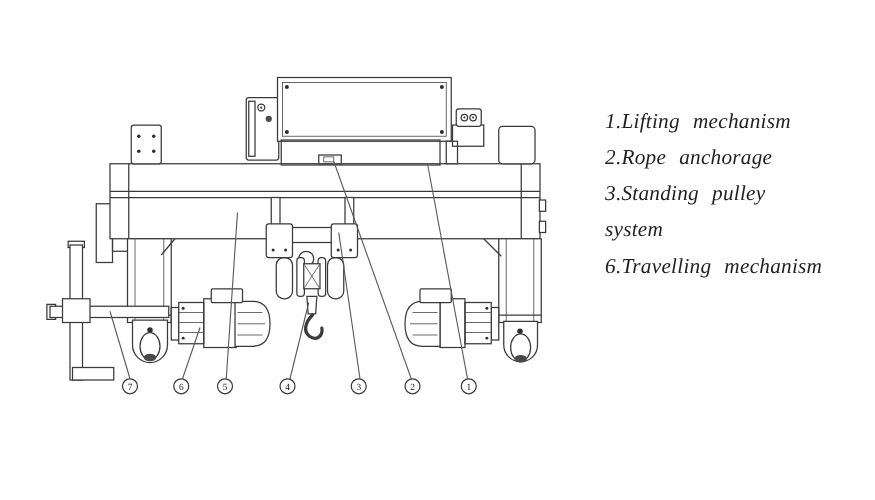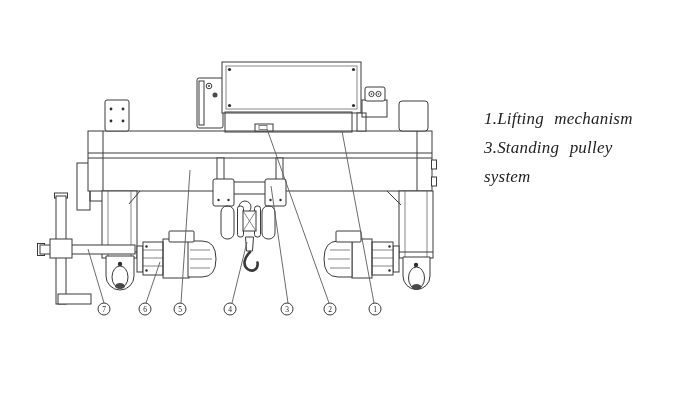--- a/index.html
+++ b/index.html
@@ -1,20 +1,20 @@
 <!DOCTYPE html>
 <html><head>
 <meta charset="utf-8">
 <style>
   html,body{margin:0;padding:0;background:#fff;}
   .canvas{position:relative;width:700px;height:400px;background:#fff;overflow:hidden;
           font-family:"Liberation Serif",serif;}
   .diagram-svg{position:absolute;left:0;top:0;}
   .legend{position:absolute;left:484px;top:82px;width:202px;color:#1f1f1f;
-          font-style:italic;font-size:17px;line-height:29px;margin-top:22px;}
+          font-style:italic;font-size:17px;line-height:29px;}
   .legend-item{white-space:pre-line;word-spacing:6px;letter-spacing:0.2px;}
   svg .ln{fill:none;stroke:#3a3a3a;stroke-width:1;}
   svg .fw{fill:#ffffff;stroke:#3a3a3a;stroke-width:1;}
   svg .bolt{fill:#2e2e2e;stroke:none;}
   svg .thin{fill:none;stroke:#555;stroke-width:0.7;}
   svg .leader{fill:none;stroke:#5a5a5a;stroke-width:0.9;}
   svg .callout-num{font-family:"Liberation Serif",serif;font-size:7.5px;fill:#222;}
 </style>
 </head>
 <body>
@@ -224,17 +224,19 @@
       </g>
       <g>
         <circle cx="375" cy="309" r="6" class="fw"></circle>
         <text x="375" y="311.8" text-anchor="middle" class="callout-num">1</text>
       </g>
     </g>
   </svg>
 
   <div class="legend">
     <div class="legend-item">1.Lifting mechanism</div>
+    <div class="legend-item">2.Rope anchorage</div>
     <div class="legend-item">3.Standing pulley
 system</div>
+    <div class="legend-item">6.Travelling mechanism</div>
   </div>
 
 </div>
 
 </body></html>

